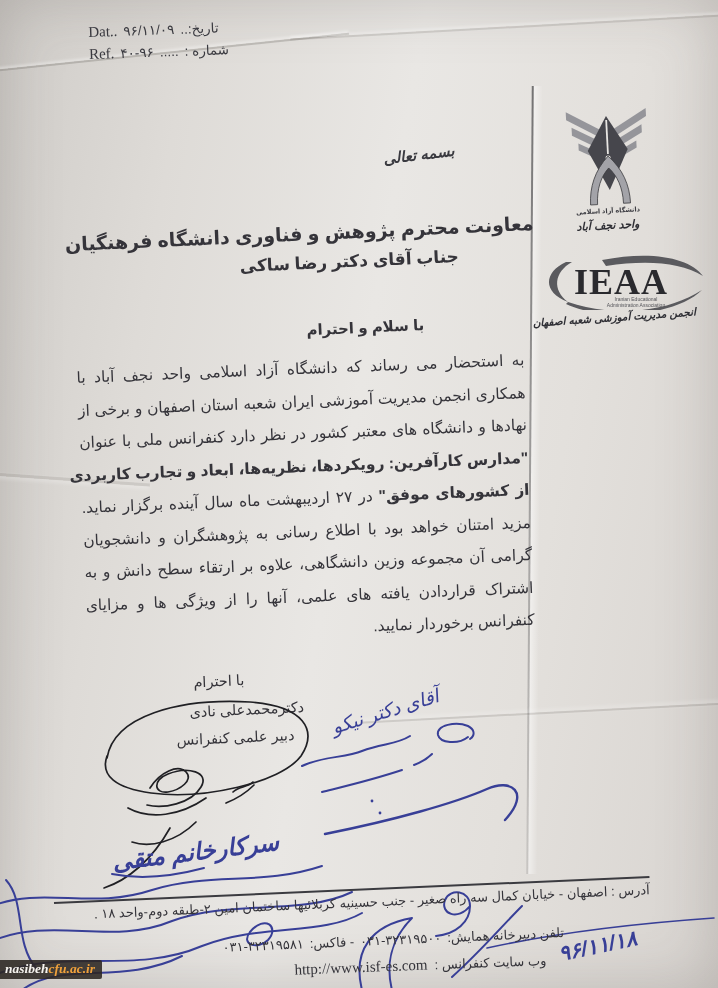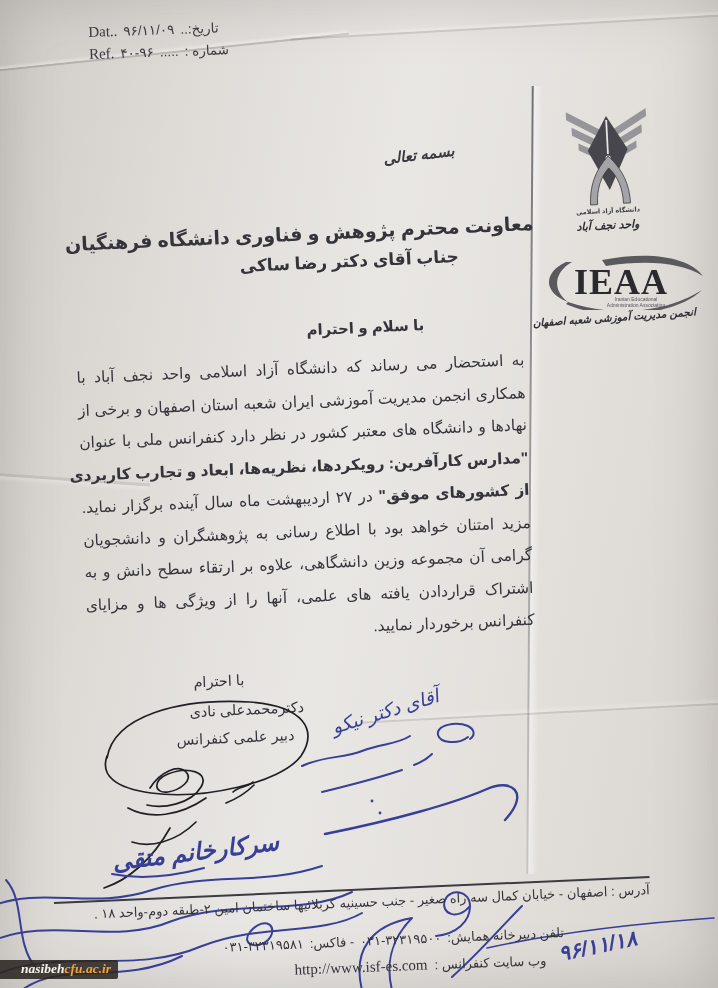--- a/index.html
+++ b/index.html
@@ -70,21 +70,21 @@
          font-size:13px;transform:rotate(-2.5deg);transform-origin:right top;white-space:nowrap;}
   .foot3{right:172px;top:952px;direction:rtl;display:flex;gap:7px;align-items:baseline;
          font-size:13px;transform:rotate(-2.2deg);transform-origin:right top;white-space:nowrap;}
   .url{font-family:"Liberation Serif","DejaVu Serif",serif;font-size:15px;}
   
   .hw{color:#383f97;font-style:italic;white-space:nowrap;}
   .hw-note{left:330px;top:700px;font-size:19px;transform:rotate(-17deg);}
   .hw-name{left:112px;top:838px;font-size:24px;transform:rotate(-7deg);font-weight:bold;}
   .hw-date{left:558px;top:934px;font-size:21px;transform:rotate(-12deg);font-weight:bold;}
   
-  .wm{left:0;top:960px;display:flex;align-items:center;padding:1px 7px 2px 21px;
+  .wm{left:0;top:960px;display:flex;align-items:center;padding:1px 7px 2px 5px;
       background:rgba(44,39,34,.88);border-radius:0 2px 2px 0;
       font-family:"Liberation Serif","DejaVu Serif",serif;font-weight:bold;font-style:italic;
       font-size:13.5px;}
   .wm .p1{color:#f6f3ef;}
   .wm .p2{color:#f0a13c;}
   svg{display:block;}
   .inkline{fill:none;stroke-linecap:round;stroke-linejoin:round;}
 </style>
 </head>
 <body>

